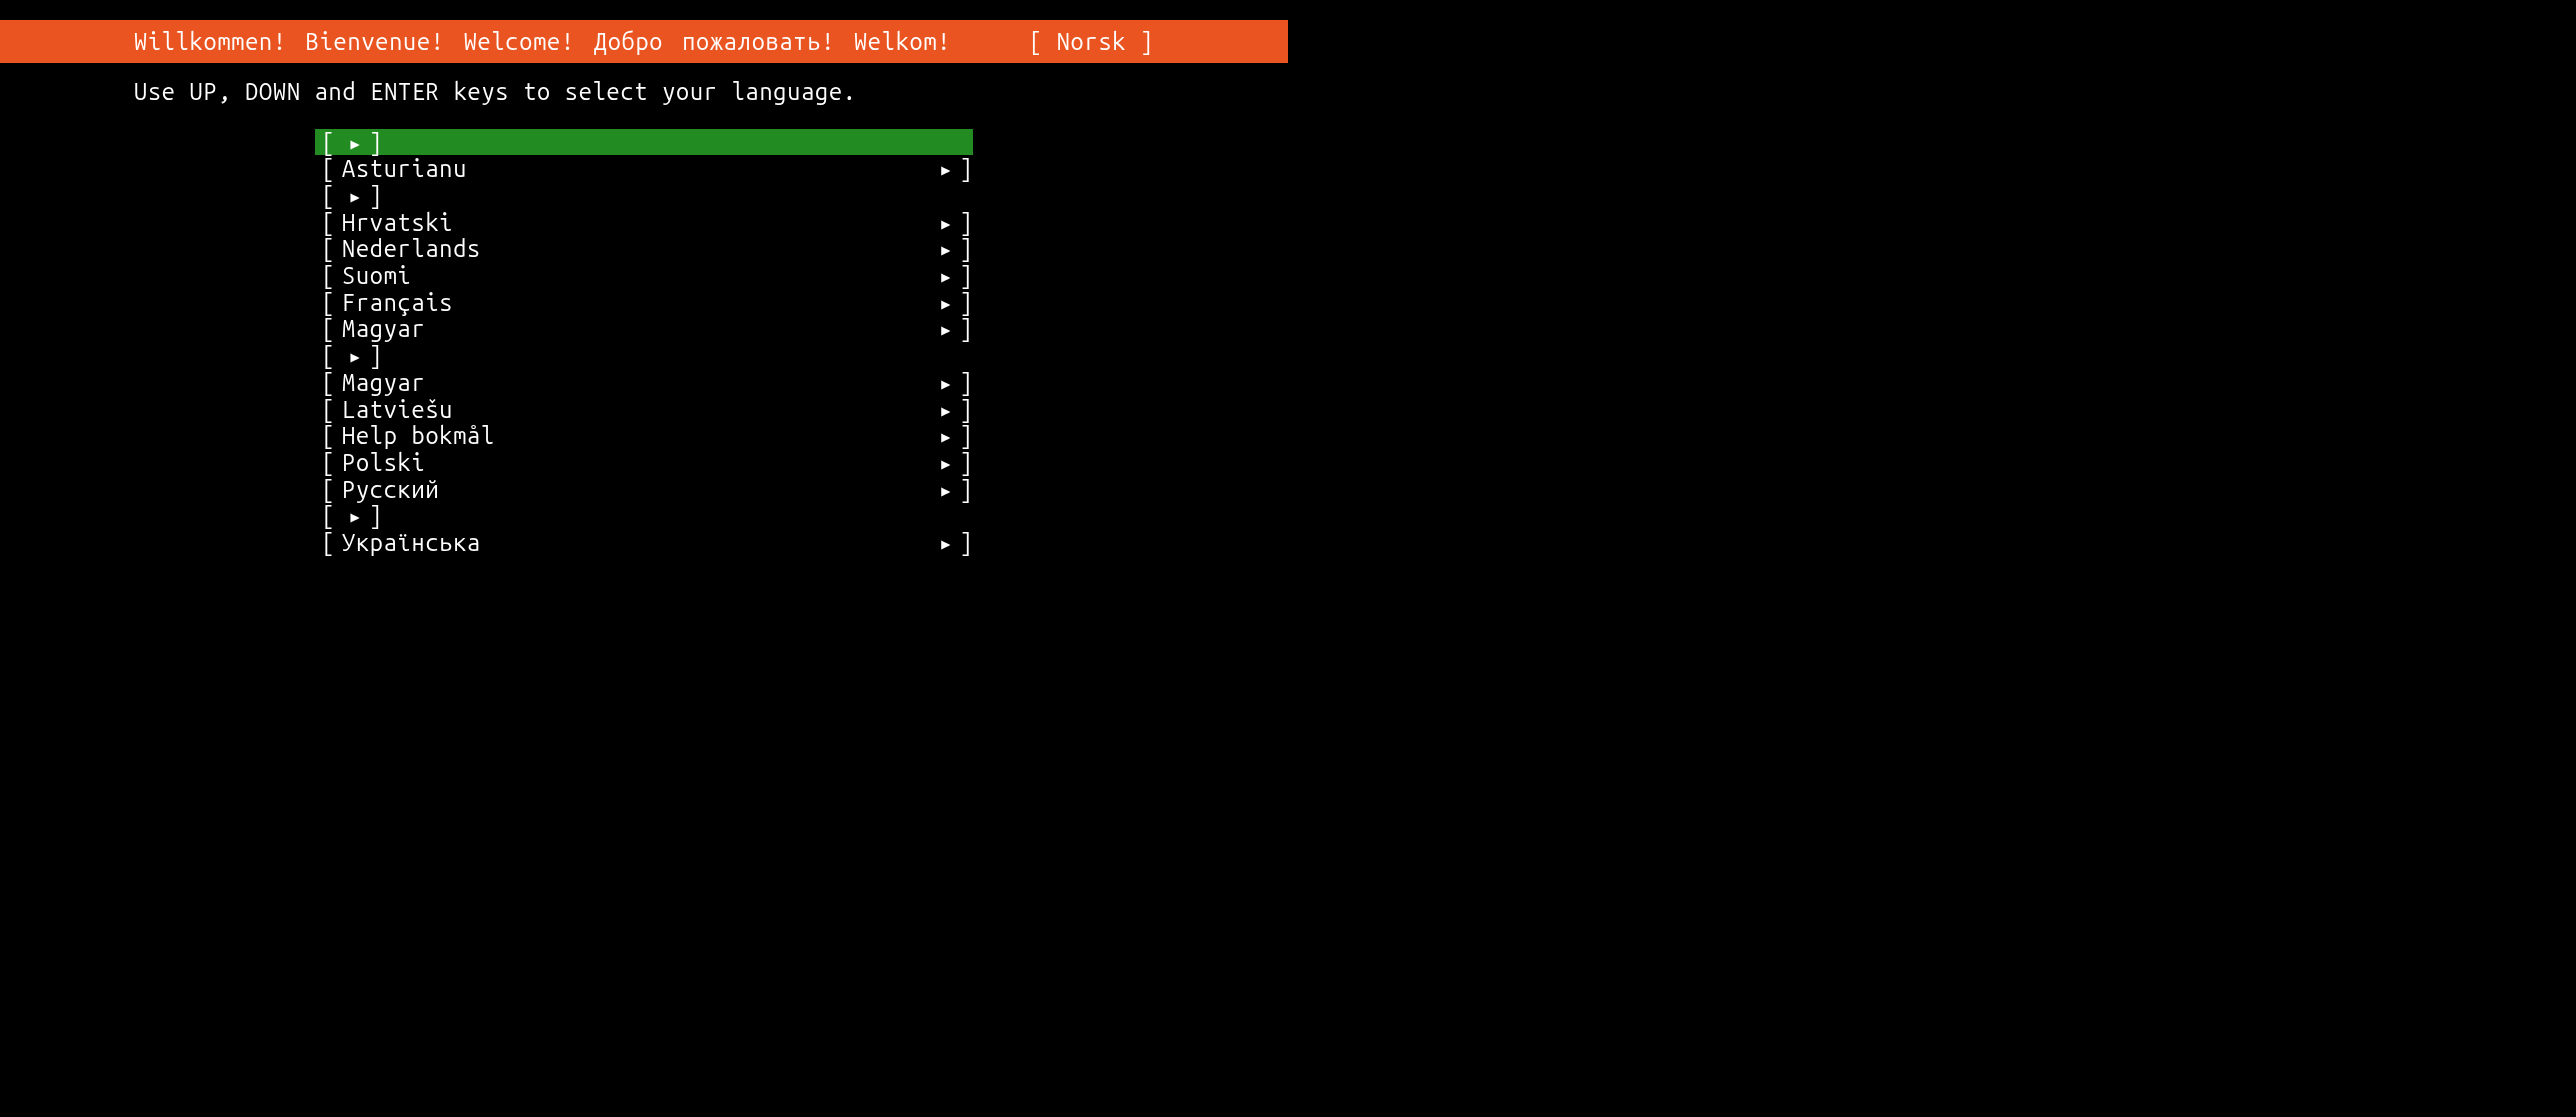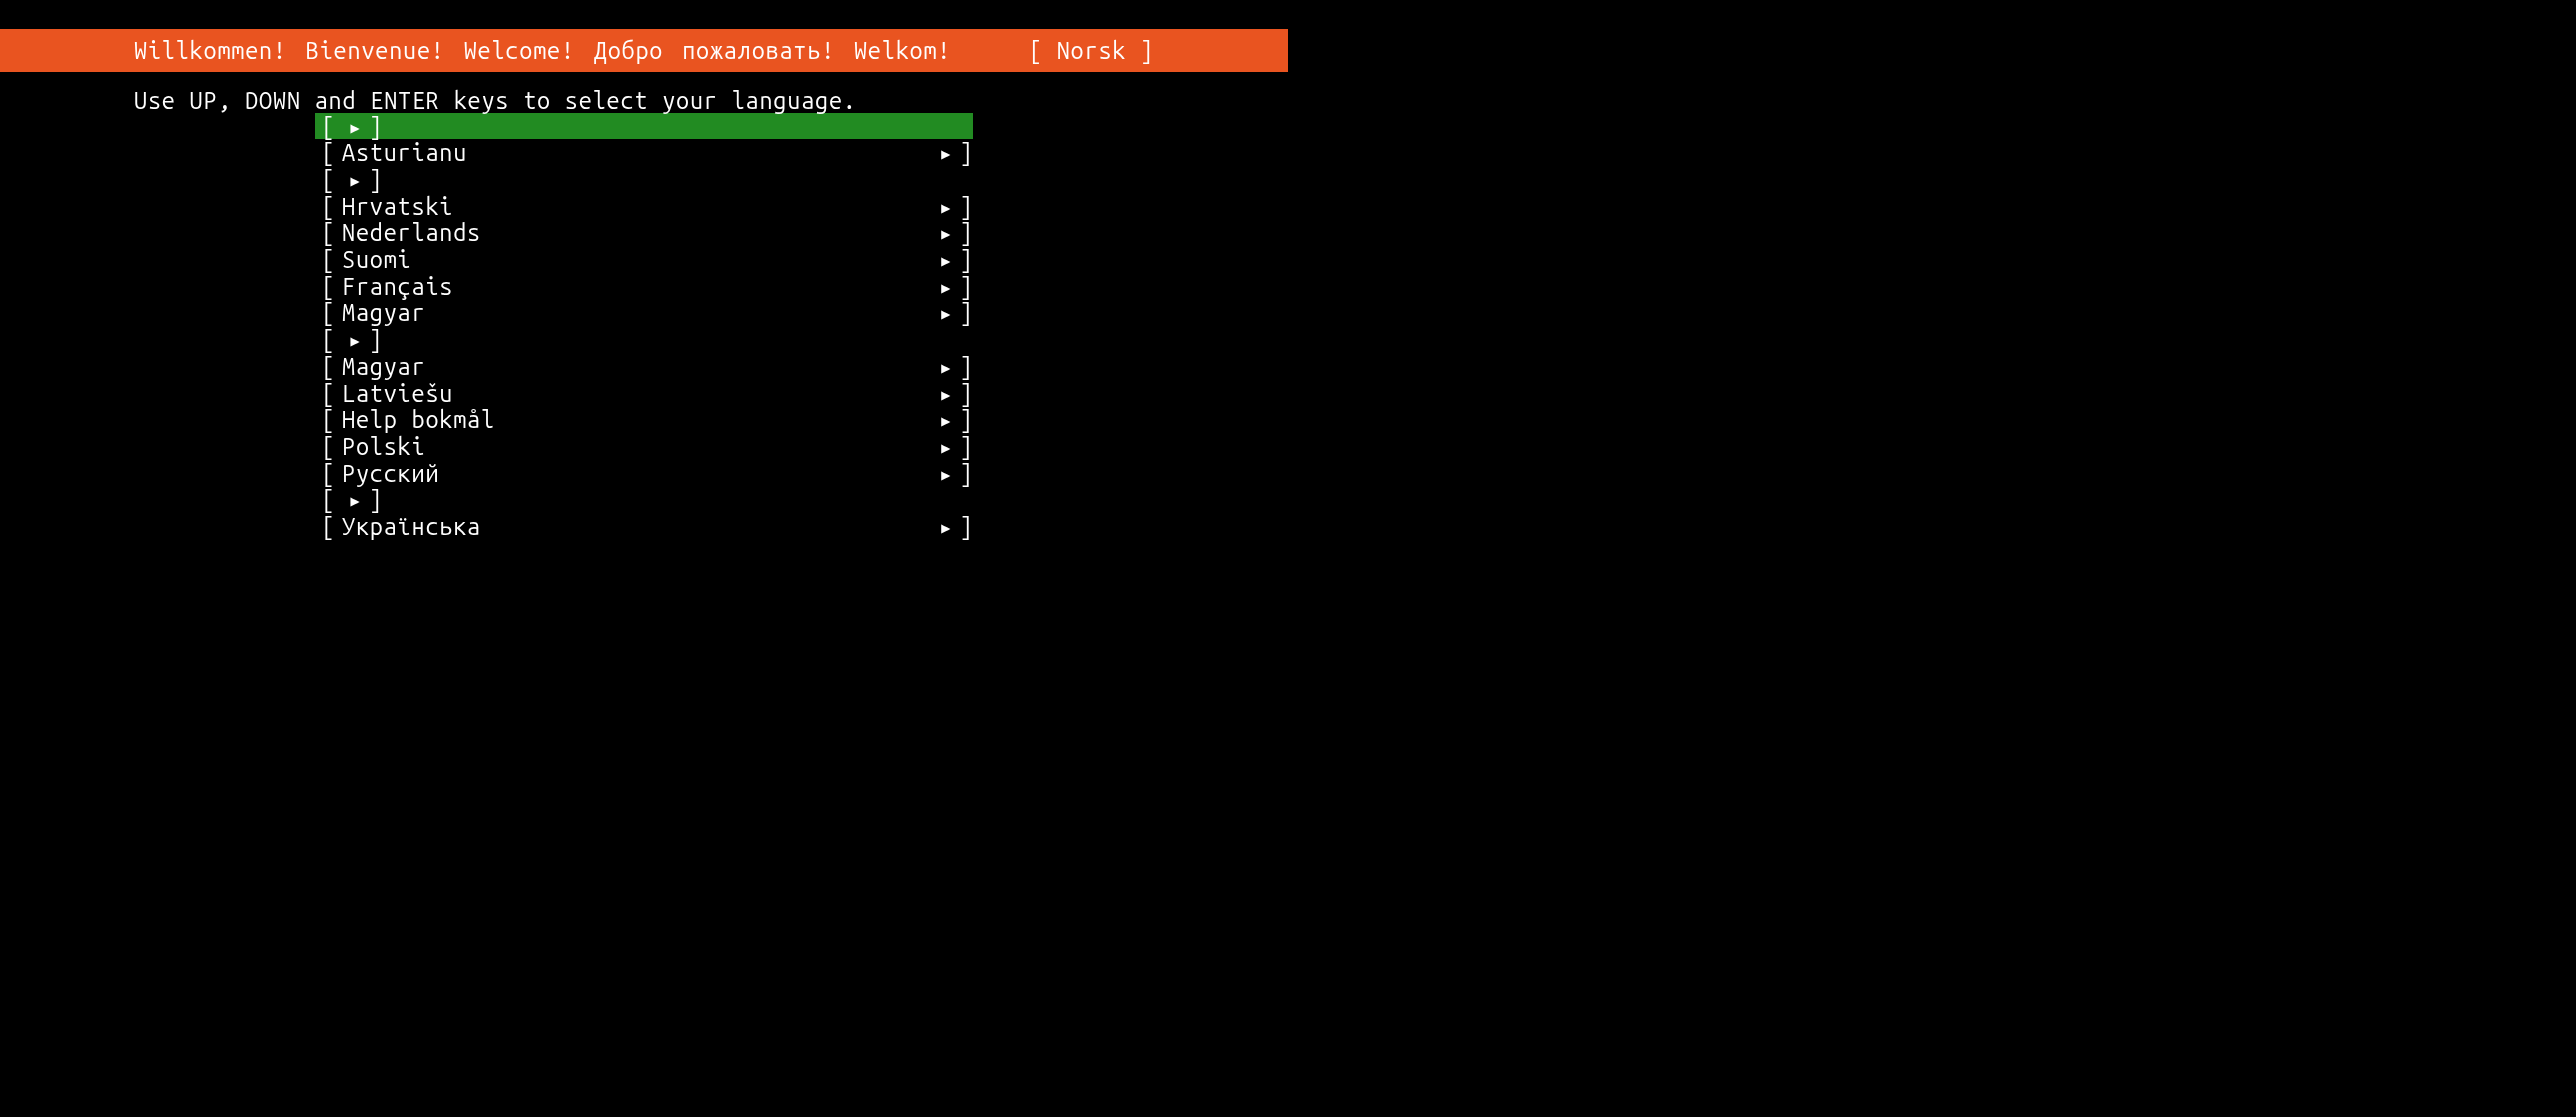--- a/index.html
+++ b/index.html
@@ -18,36 +18,37 @@
       letter-spacing: 0.8px;
     }
     .header {
       background: #e95420;
       color: #ffffff;
       padding: 8.4px 0;
       display: flex;
       justify-content: space-between;
       align-items: center;
       font-size: 23.4px;
-      margin-top: 29px;
+      margin-top: 20px;
     }
     .header-title {
       padding-left: 134px;
       word-spacing: 5px;
     }
     .help-button {
       padding-right: 134px;
       cursor: pointer;
     }
     .content {
       padding-left: 134px;
       padding-top: 15px;
     }
     .instruction {
       font-size: 23.4px;
+      margin-bottom: 25px;
     }
     .language-list {
       margin-left: 181px;
       width: 658px;
     }
     .language-item {
       font-size: 23.4px;
       line-height: 1.14;
       white-space: nowrap;
       cursor: pointer;

